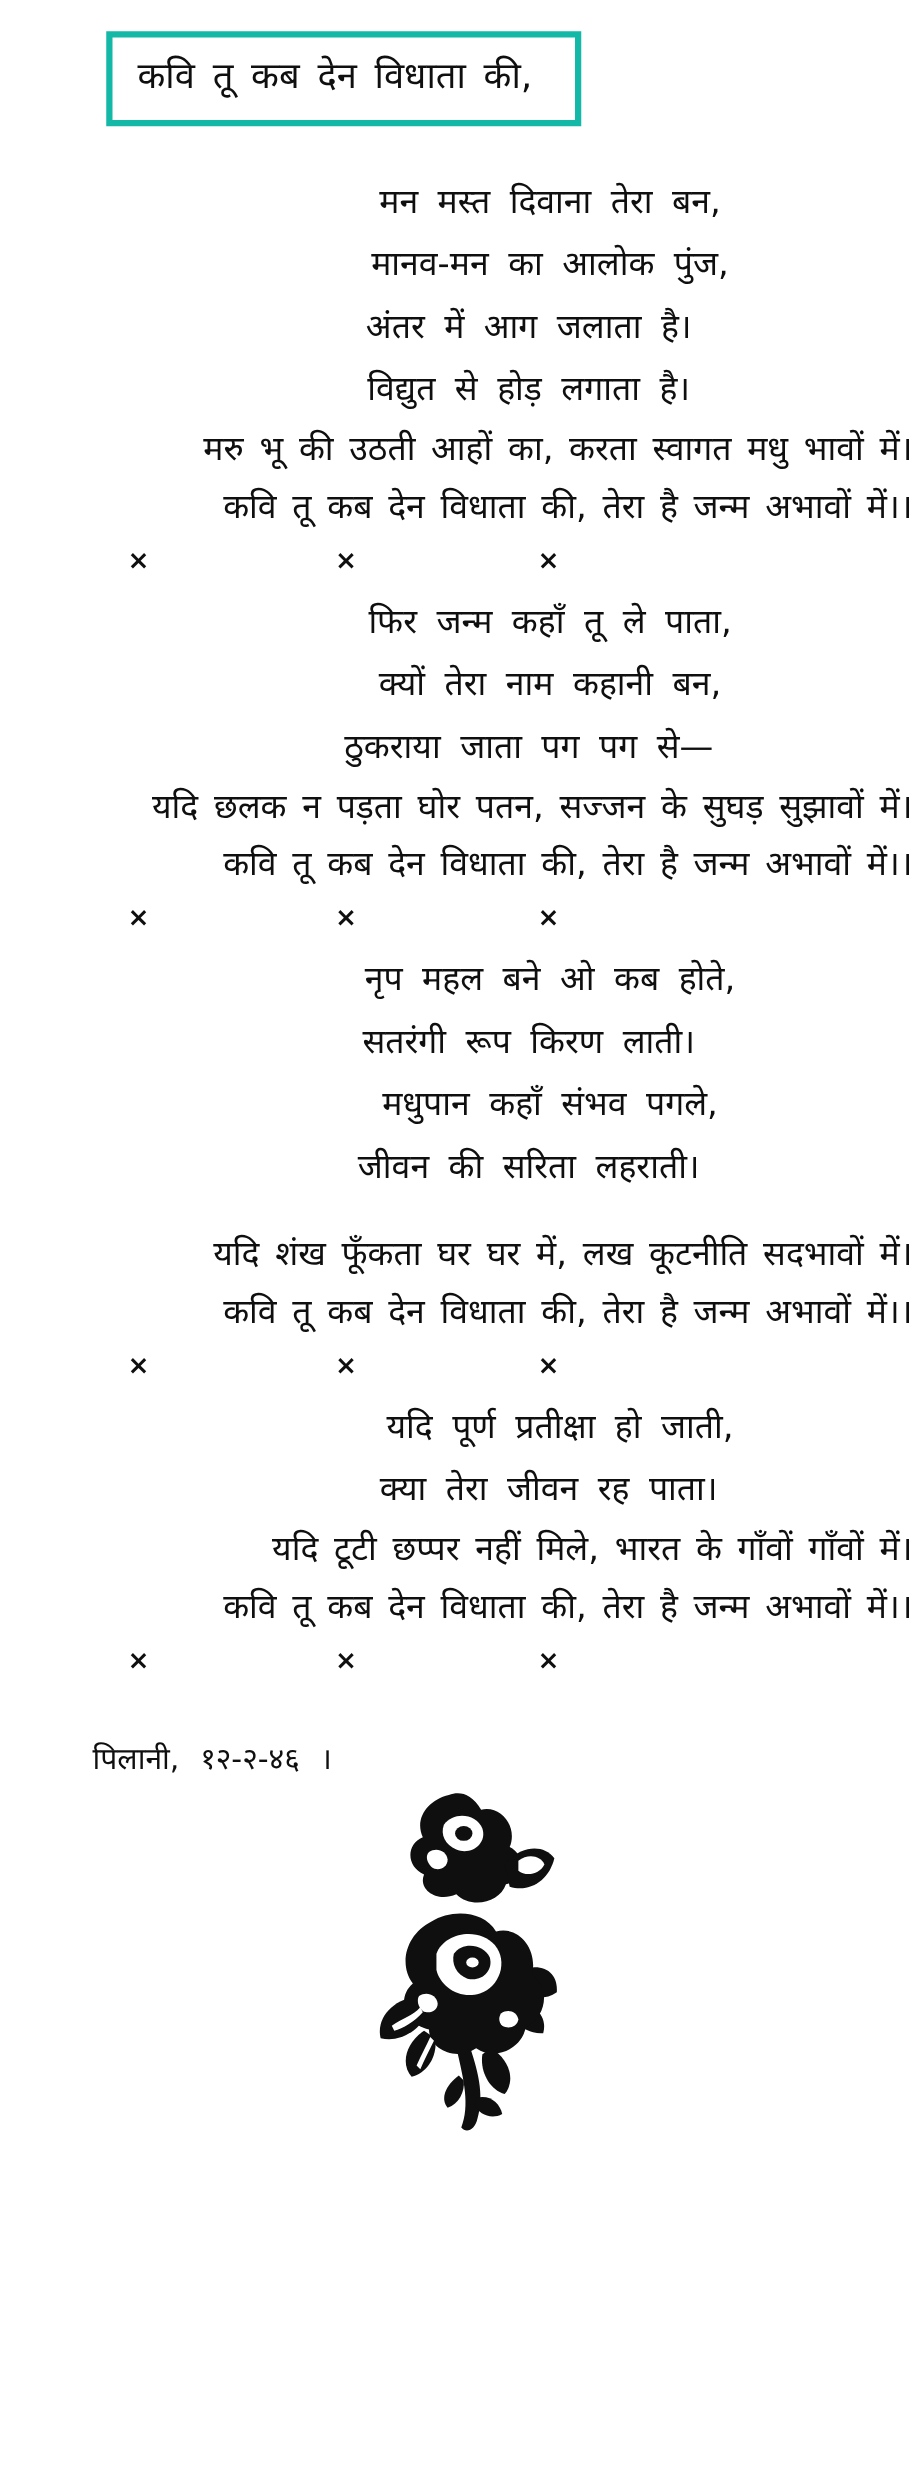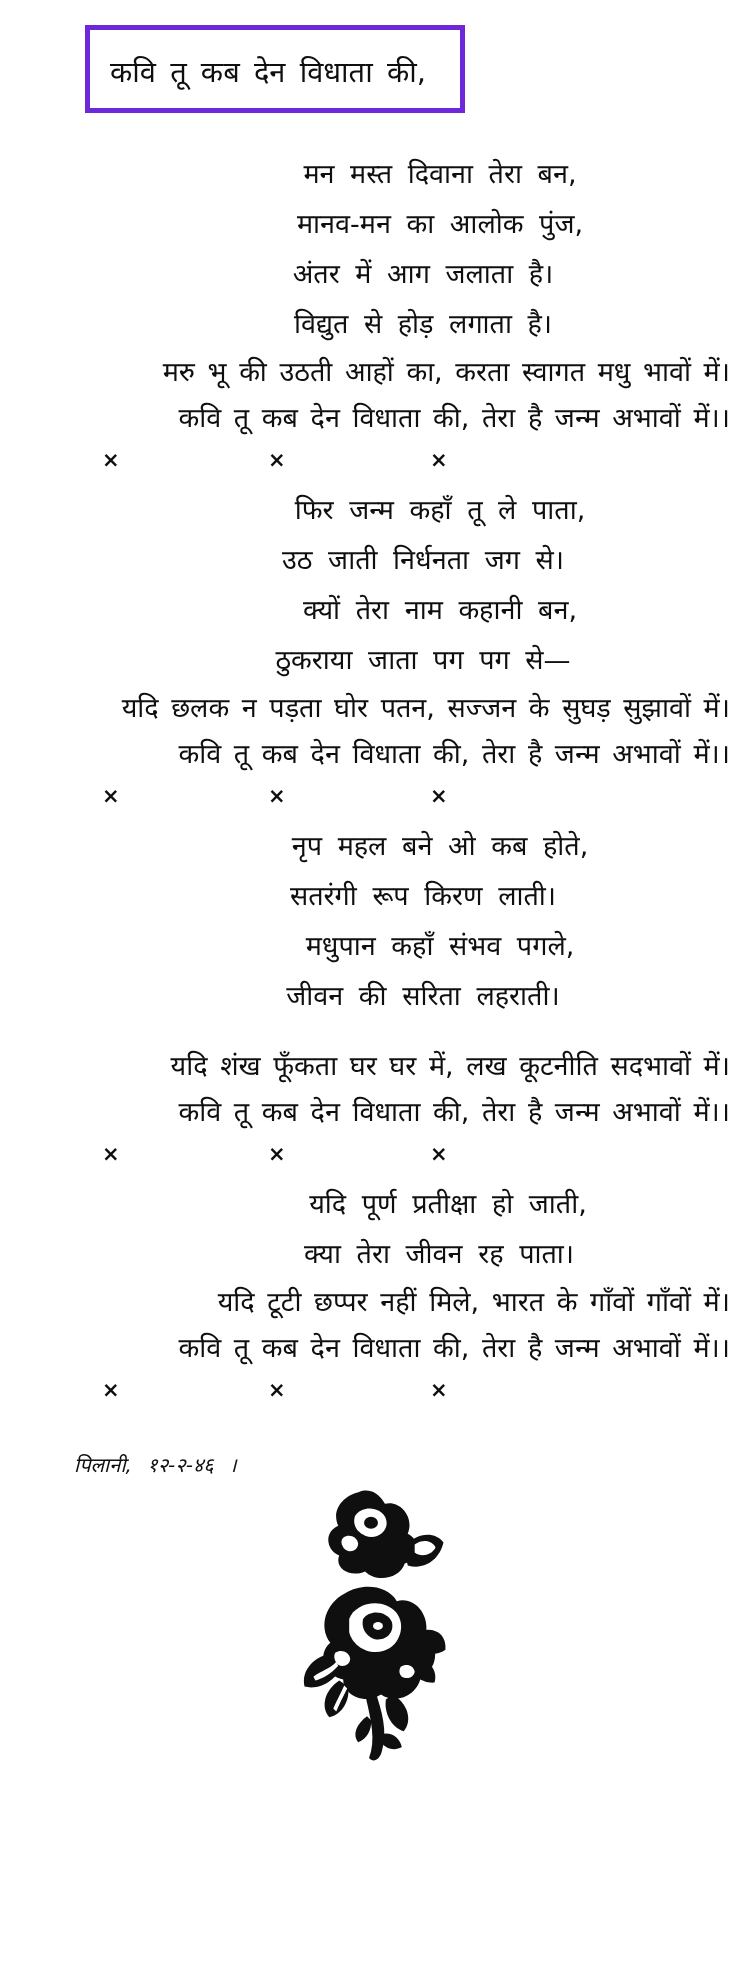--- a/index.html
+++ b/index.html
@@ -10,22 +10,22 @@
     font-family:"DejaVu Sans", sans-serif;
     color:#0f0f0f;
     -webkit-font-smoothing:none;
   }
   .page { position:relative; width:730px; height:1976px; background:#ffffff; }
 
   
   .title-box {
     margin:25px 0 0 85px;
     width:380px;
-    border:5px solid #6d28d9;
-    padding:20px 8px 14px 20px;
+    border:5px solid #14b8a6;
+    padding:8px 8px 14px 20px;
   }
   .title-line {
     font-size:29px;
     line-height:44px;
     word-spacing:5px;
     white-space:nowrap;
   }
   .title-line.indent { margin-left:56px; }
 
   
@@ -58,22 +58,21 @@
     font-size:21px; font-weight:bold;
     color:#0f0f0f;
   }
   .sep-x.x1 { left:102px; }
   .sep-x.x2 { left:268px; }
   .sep-x.x3 { left:430px; }
 
   
   .footer-line {
     margin:36px 0 0 74px;
-    font-size:20px;
-    font-style:italic;
+    font-size:24px;
     word-spacing:9px;
     white-space:nowrap;
   }
 
   
   .rose-wrap { margin:8px 0 0 296px; width:152px; height:278px; }
 </style>
 </head>
 <body>
 
@@ -95,21 +94,20 @@
     </div>
 
     <div class="sep-row">
       <span class="sep-x x1">×</span>
       <span class="sep-x x2">×</span>
       <span class="sep-x x3">×</span>
     </div>
 
     <div class="stanza">
       <div class="inner-line alt">फिर जन्म कहाँ तू ले पाता,</div>
-      <div class="inner-line">उठ जाती निर्धनता जग से।</div>
       <div class="inner-line alt">क्यों तेरा नाम कहानी बन,</div>
       <div class="inner-line">ठुकराया जाता पग पग से—</div>
       <div class="wide-line">यदि छलक न पड़ता घोर पतन, सज्जन के सुघड़ सुझावों में।</div>
       <div class="wide-line">कवि तू कब देन विधाता की, तेरा है जन्म अभावों में।।</div>
     </div>
 
     <div class="sep-row">
       <span class="sep-x x1">×</span>
       <span class="sep-x x2">×</span>
       <span class="sep-x x3">×</span>

